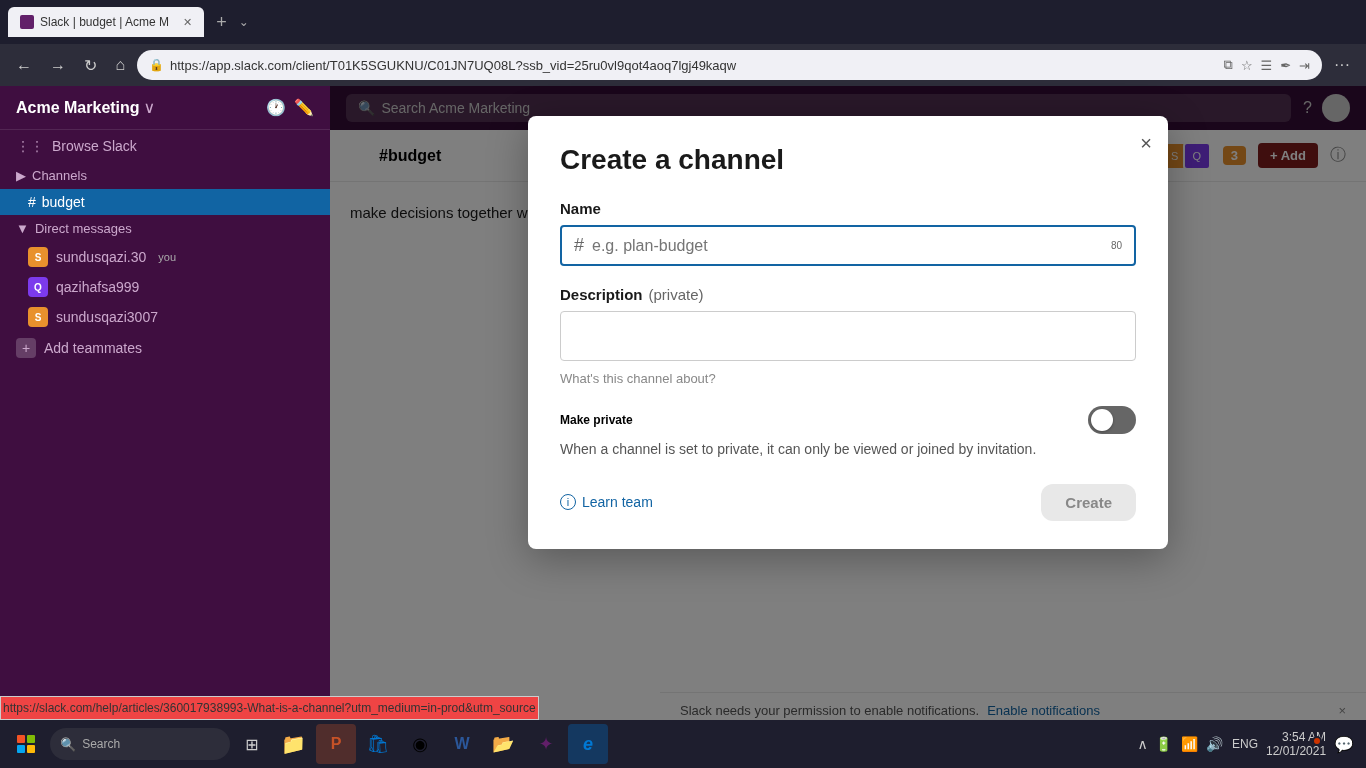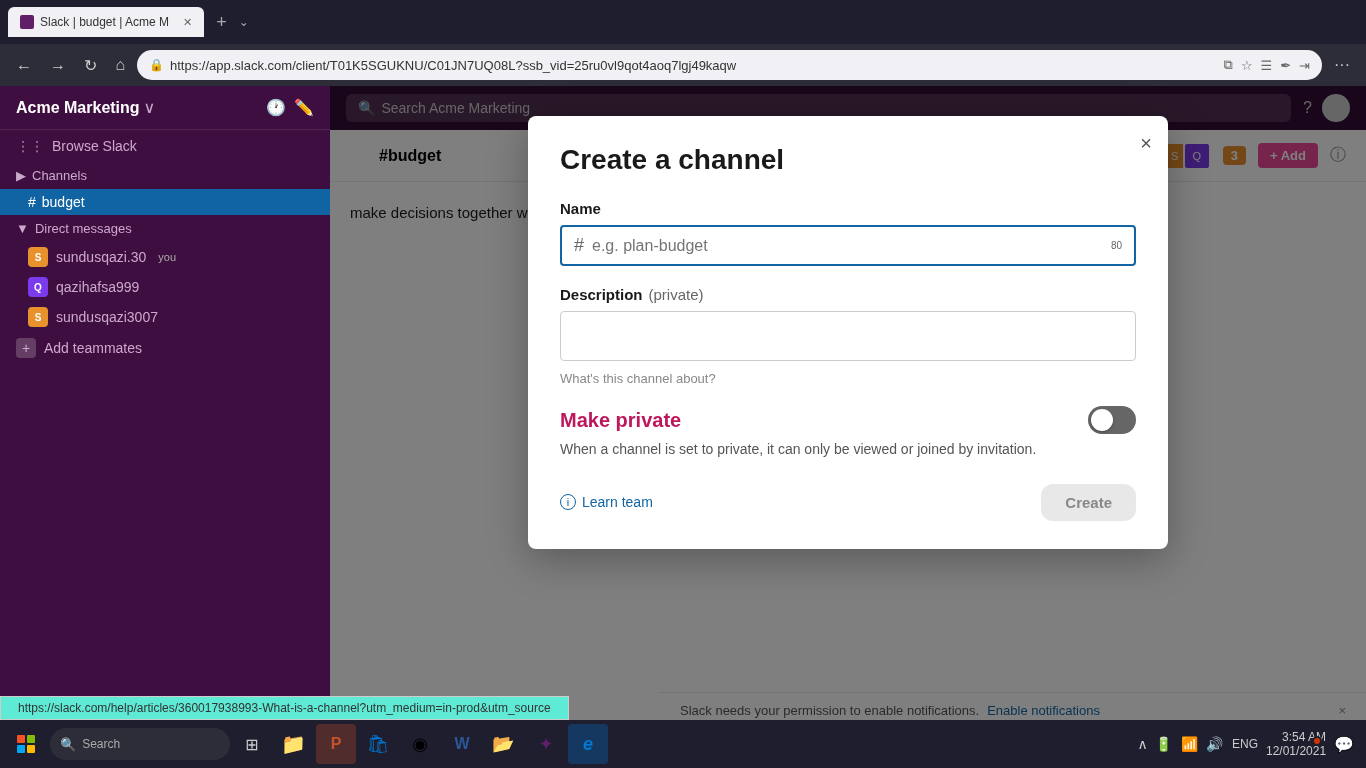--- a/index.html
+++ b/index.html
@@ -60,21 +60,21 @@
     .name-input-wrapper { display: flex; align-items: center; border: 2px solid #1264a3; border-radius: 4px; padding: 8px 12px; gap: 8px; }
     .name-input-hash { font-size: 18px; color: #666; font-weight: 300; }
     .name-input { flex: 1; border: none; outline: none; font-size: 16px; color: #333; }
     .name-input-count { font-size: 10px; color: #666; }
 
     .desc-input { width: 100%; border: 1px solid #ccc; border-radius: 4px; padding: 10px 12px; font-size: 15px; color: #333; outline: none; height: 50px; resize: none; }
     .desc-hint { font-size: 13px; color: #888; margin-top: 6px; }
 
     .private-section { margin-bottom: 24px; }
     .private-header { display: flex; align-items: center; justify-content: space-between; margin-bottom: 6px; }
-    .private-title { font-size: 20px; font-weight: 700; color: #be185d; }
+    .private-title { font-size: 12px; font-weight: 700; color: #000000; }
     .toggle { width: 48px; height: 28px; border-radius: 14px; background: #666; display: flex; align-items: center; padding: 2px; cursor: pointer; position: relative; }
     .toggle-thumb { width: 22px; height: 22px; border-radius: 50%; background: #fff; position: absolute; left: 3px; box-shadow: 0 1px 3px rgba(0,0,0,0.3); }
     .private-desc { font-size: 14px; color: #555; line-height: 1.4; }
 
     .modal-footer { display: flex; align-items: center; justify-content: space-between; }
     .learn-more { display: flex; align-items: center; gap: 6px; font-size: 14px; color: #1264a3; cursor: pointer; text-decoration: none; }
     .learn-more-icon { width: 16px; height: 16px; border-radius: 50%; border: 1px solid #1264a3; display: flex; align-items: center; justify-content: center; font-size: 11px; }
 
     .create-btn { background: #e8e8e8; color: #888; border: none; border-radius: 12px; padding: 10px 24px; font-size: 15px; font-weight: 600; cursor: not-allowed; }
 
@@ -84,32 +84,32 @@
     .topbar-right { display: flex; align-items: center; gap: 10px; }
     .topbar-icon { color: #ccc; font-size: 16px; cursor: pointer; }
 
     
     .channel-header { background: #fff; border-bottom: 1px solid #e8e8e8; padding: 12px 20px; display: flex; align-items: center; justify-content: space-between; height: 52px; }
     .channel-title { font-size: 16px; font-weight: 700; margin-left: 29px; }
     .channel-right { display: flex; align-items: center; gap: 12px; }
     .members-avatars { display: flex; align-items: center; }
     .member-avatar { width: 28px; height: 28px; border-radius: 4px; margin-left: -6px; border: 2px solid #fff; }
     .member-count { background: #e8912d; color: #fff; border-radius: 4px; padding: 2px 8px; font-size: 13px; font-weight: 600; }
-    .add-btn { background: #ec4899; color: #fff; border: none; border-radius: 4px; padding: 5px 12px; font-size: 13px; font-weight: 600; cursor: pointer; display: flex; align-items: center; gap: 4px; }
+    .add-btn { background: #7f1d1d; color: #fff; border: none; border-radius: 4px; padding: 5px 12px; font-size: 13px; font-weight: 600; cursor: pointer; display: flex; align-items: center; gap: 4px; }
     .info-icon { color: #888; cursor: pointer; font-size: 16px; }
 
     
     .channel-content { padding: 20px; color: #1a1a1a; font-size: 15px; line-height: 1.5; }
 
     
     .notification-bar { background: #fff; border-top: 1px solid #e8e8e8; padding: 10px 20px; font-size: 13px; color: #555; display: flex; align-items: center; gap: 8px; position: absolute; bottom: 0; left: 330px; right: 0; }
     .notification-link { color: #1264a3; cursor: pointer; text-decoration: none; }
 
     
-    .url-tooltip { position: fixed; bottom: 48px; left: 0; background: #5eead4; border: 1px solid #ccc; padding: 4px 17px; font-size: 12px; color: #333; z-index: 200; }
+    .url-tooltip { position: fixed; bottom: 48px; left: 0; background: #ef4444; border: 1px solid #ccc; padding: 4px 2px; font-size: 12px; color: #333; z-index: 200; }
 
     
     .taskbar { position: fixed; bottom: 0; left: 0; right: 0; height: 48px; background: #1e1e2e; display: flex; align-items: center; padding: 0 4px; gap: 2px; z-index: 1000; }
     .taskbar-start { width: 44px; height: 44px; display: flex; align-items: center; justify-content: center; background: none; border: none; cursor: pointer; }
     .win-icon { display: grid; grid-template-columns: 1fr 1fr; gap: 2px; width: 18px; height: 18px; }
     .win-tile { border-radius: 1px; }
     .taskbar-search { width: 180px; height: 32px; background: #2d2d3a; border-radius: 16px; display: flex; align-items: center; padding: 0 10px; gap: 6px; cursor: pointer; }
     .taskbar-icon { width: 40px; height: 40px; display: flex; align-items: center; justify-content: center; cursor: pointer; border-radius: 4px; }
     .taskbar-spacer { flex: 1; }
     .taskbar-tray { display: flex; align-items: center; gap: 8px; padding-right: 8px; }

